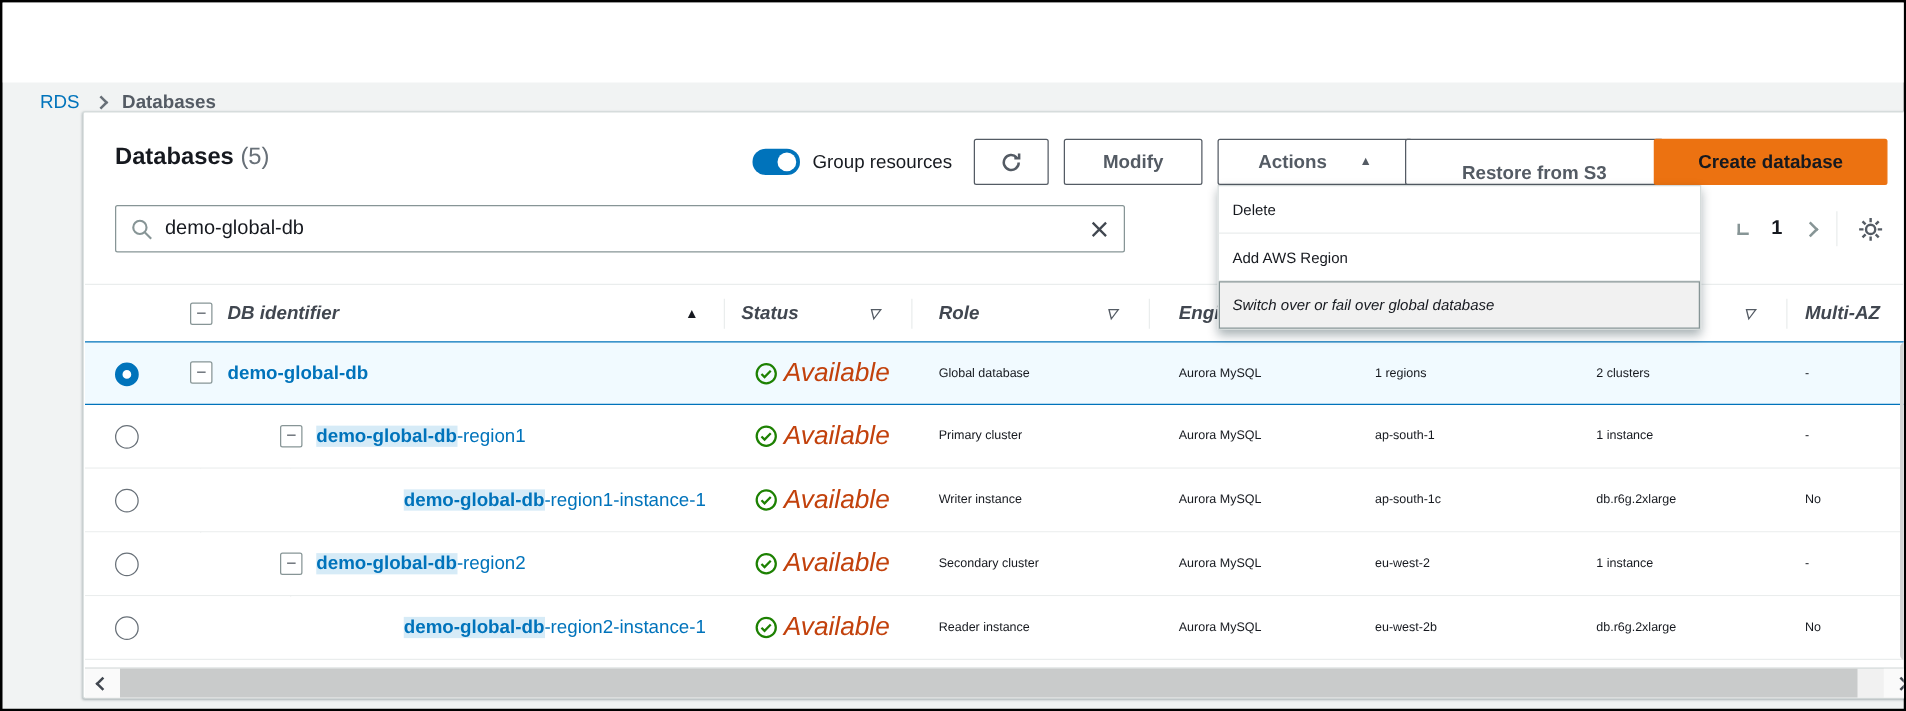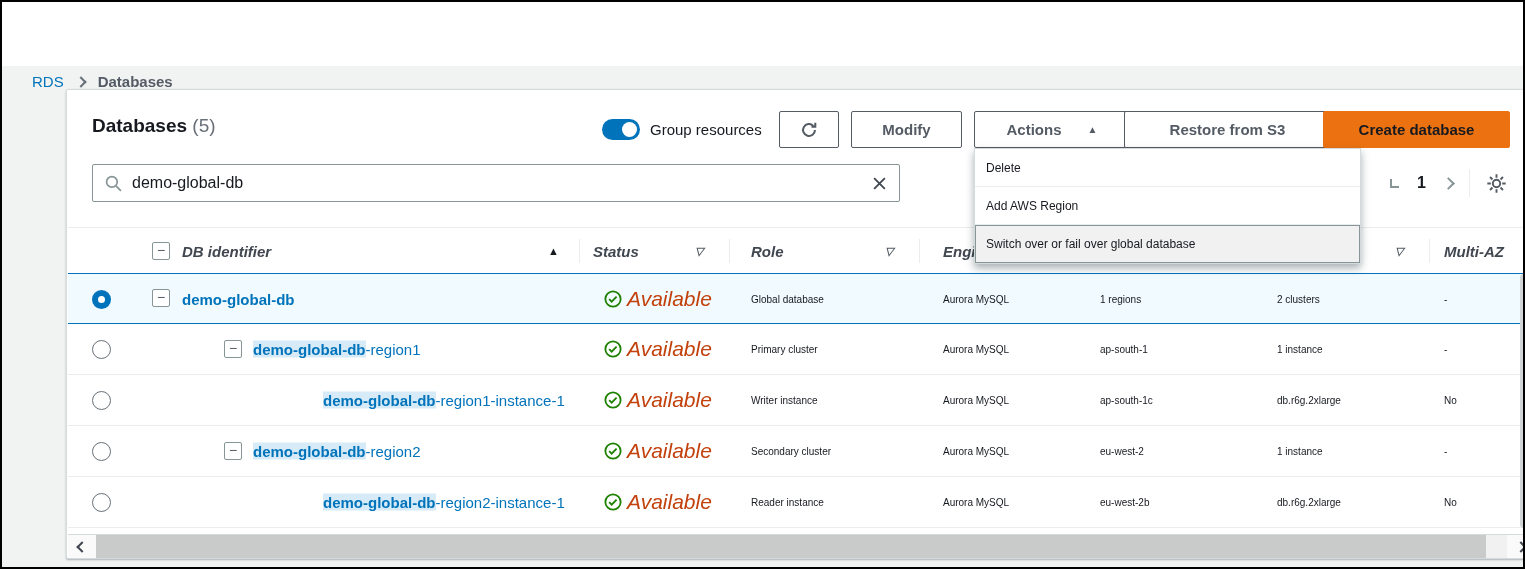--- a/index.html
+++ b/index.html
@@ -21,28 +21,28 @@
 
   
   .toggle-group { position:absolute; left:535px; top:29px; display:flex; align-items:center; gap:10px; cursor:pointer; }
   .toggle { position:relative; width:38px; height:21px; border-radius:11px; background:#0073bb; }
   .toggle-knob { position:absolute; right:3px; top:3px; width:15px; height:15px; border-radius:50%; background:#fff; }
   .toggle-label { font-size:15px; color:#16191f; }
   .btn { position:absolute; top:21px; height:37px; background:#fff; border:1px solid #545b64; border-radius:2px; font-weight:bold; font-size:15px; color:#545b64; display:flex; align-items:center; justify-content:center; cursor:pointer; }
   .btn-refresh { left:712px; width:60px; }
   .btn-modify  { left:784px; width:111px; }
   .btn-actions { left:907px; width:156px; gap:26px; }
-  .btn-restore { left:1057px; width:207px; }
+  .btn-restore { left:1057px; width:207px;align-items:flex-end; }
   .btn-create  { left:1256px; width:187px; background:#ec7211; border-color:#ec7211; color:#16191f; }
   .caret-up { font-size:10px; color:#545b64; }
 
   
   .actions-menu { position:absolute; left:907px; top:58px; width:387px; background:#fff; border:1px solid #d5dbdb; box-shadow:0 4px 8px rgba(0,28,36,.35); z-index:60; }
   .menu-item { height:38px; display:flex; align-items:center; padding-left:11px; font-size:12px; color:#16191f; border-bottom:1px solid #eaeded; cursor:pointer; }
-  .menu-item:last-child { border-bottom:none; }
+  .menu-item:last-child { border-bottom:none;font-style:italic; }
   .menu-item.highlighted { background:#f1f1f1; outline:1px solid #879596; outline-offset:-1px; }
 
   
   .search-box { position:absolute; left:25px; top:74px; width:808px; height:38px; border:1px solid #879596; border-radius:2px; background:#fff; display:flex; align-items:center; padding:0 12px; gap:10px; }
   .search-text { flex:1; font-size:16px; color:#16191f; }
   .clear-btn { cursor:pointer; display:flex; align-items:center; }
   .pagination { position:absolute; right:27px; top:79px; display:flex; align-items:center; height:28px; }
   .pg-chev { width:9px; height:9px; border-left:2px solid #879596; border-bottom:2px solid #879596; cursor:pointer; }
   .pg-page { font-size:16px; font-weight:bold; color:#16191f; margin:0 18px; }
   .pg-divider { width:1px; height:28px; background:#eaeded; margin:0 16px; }

